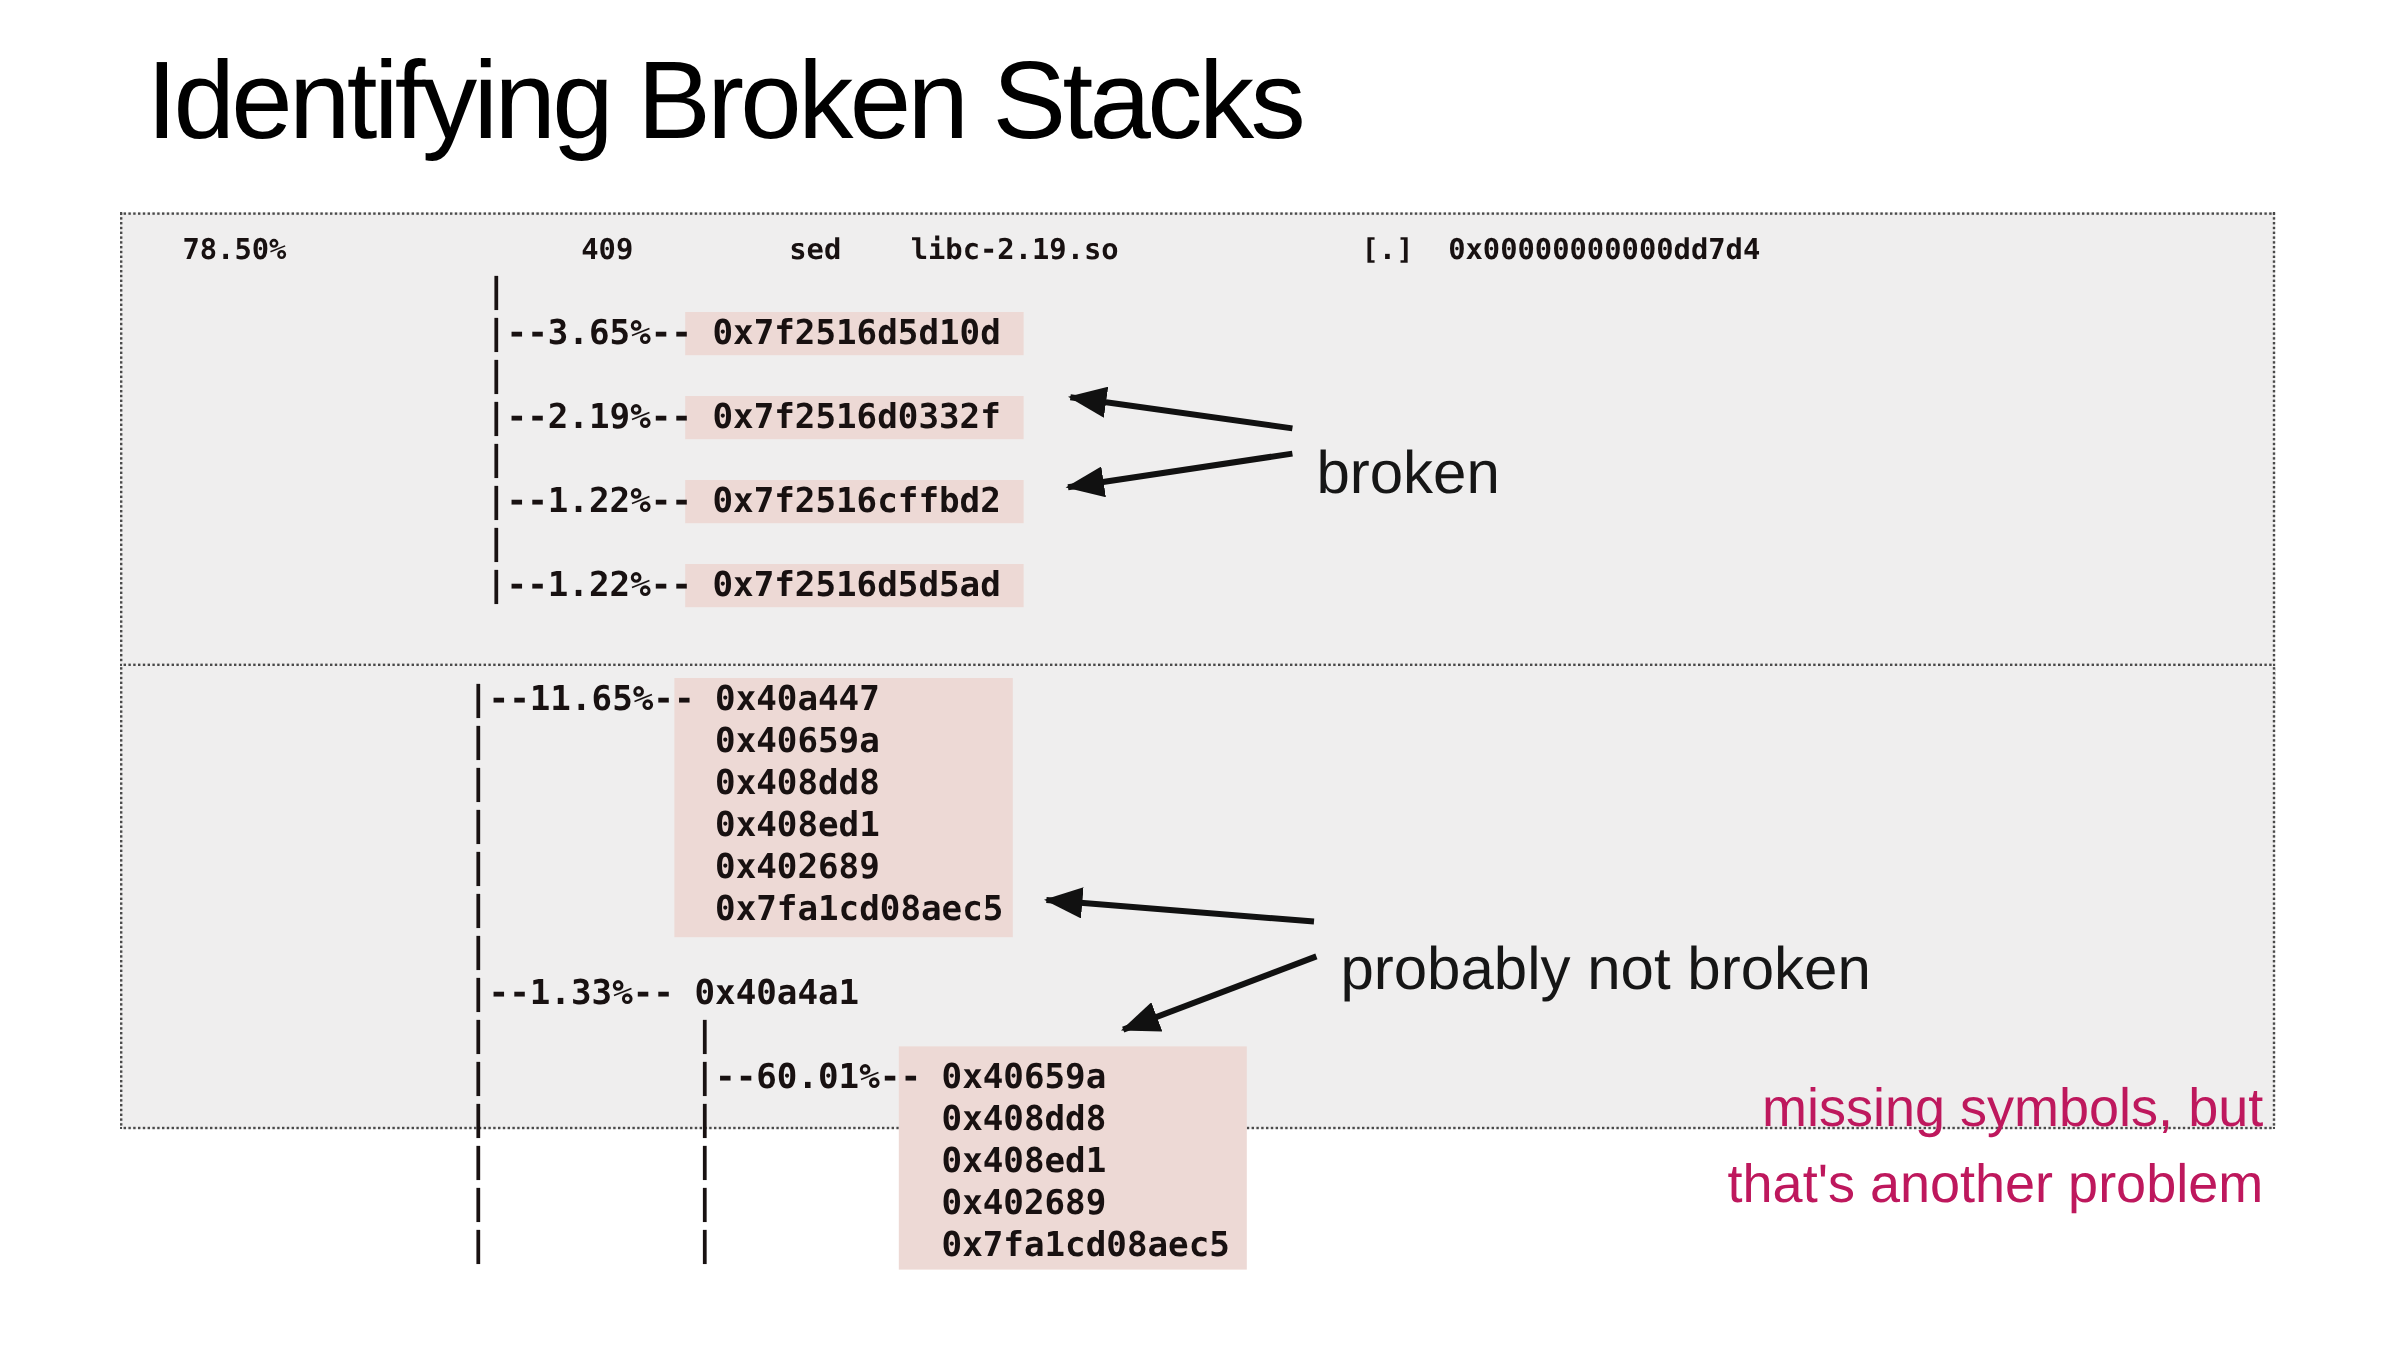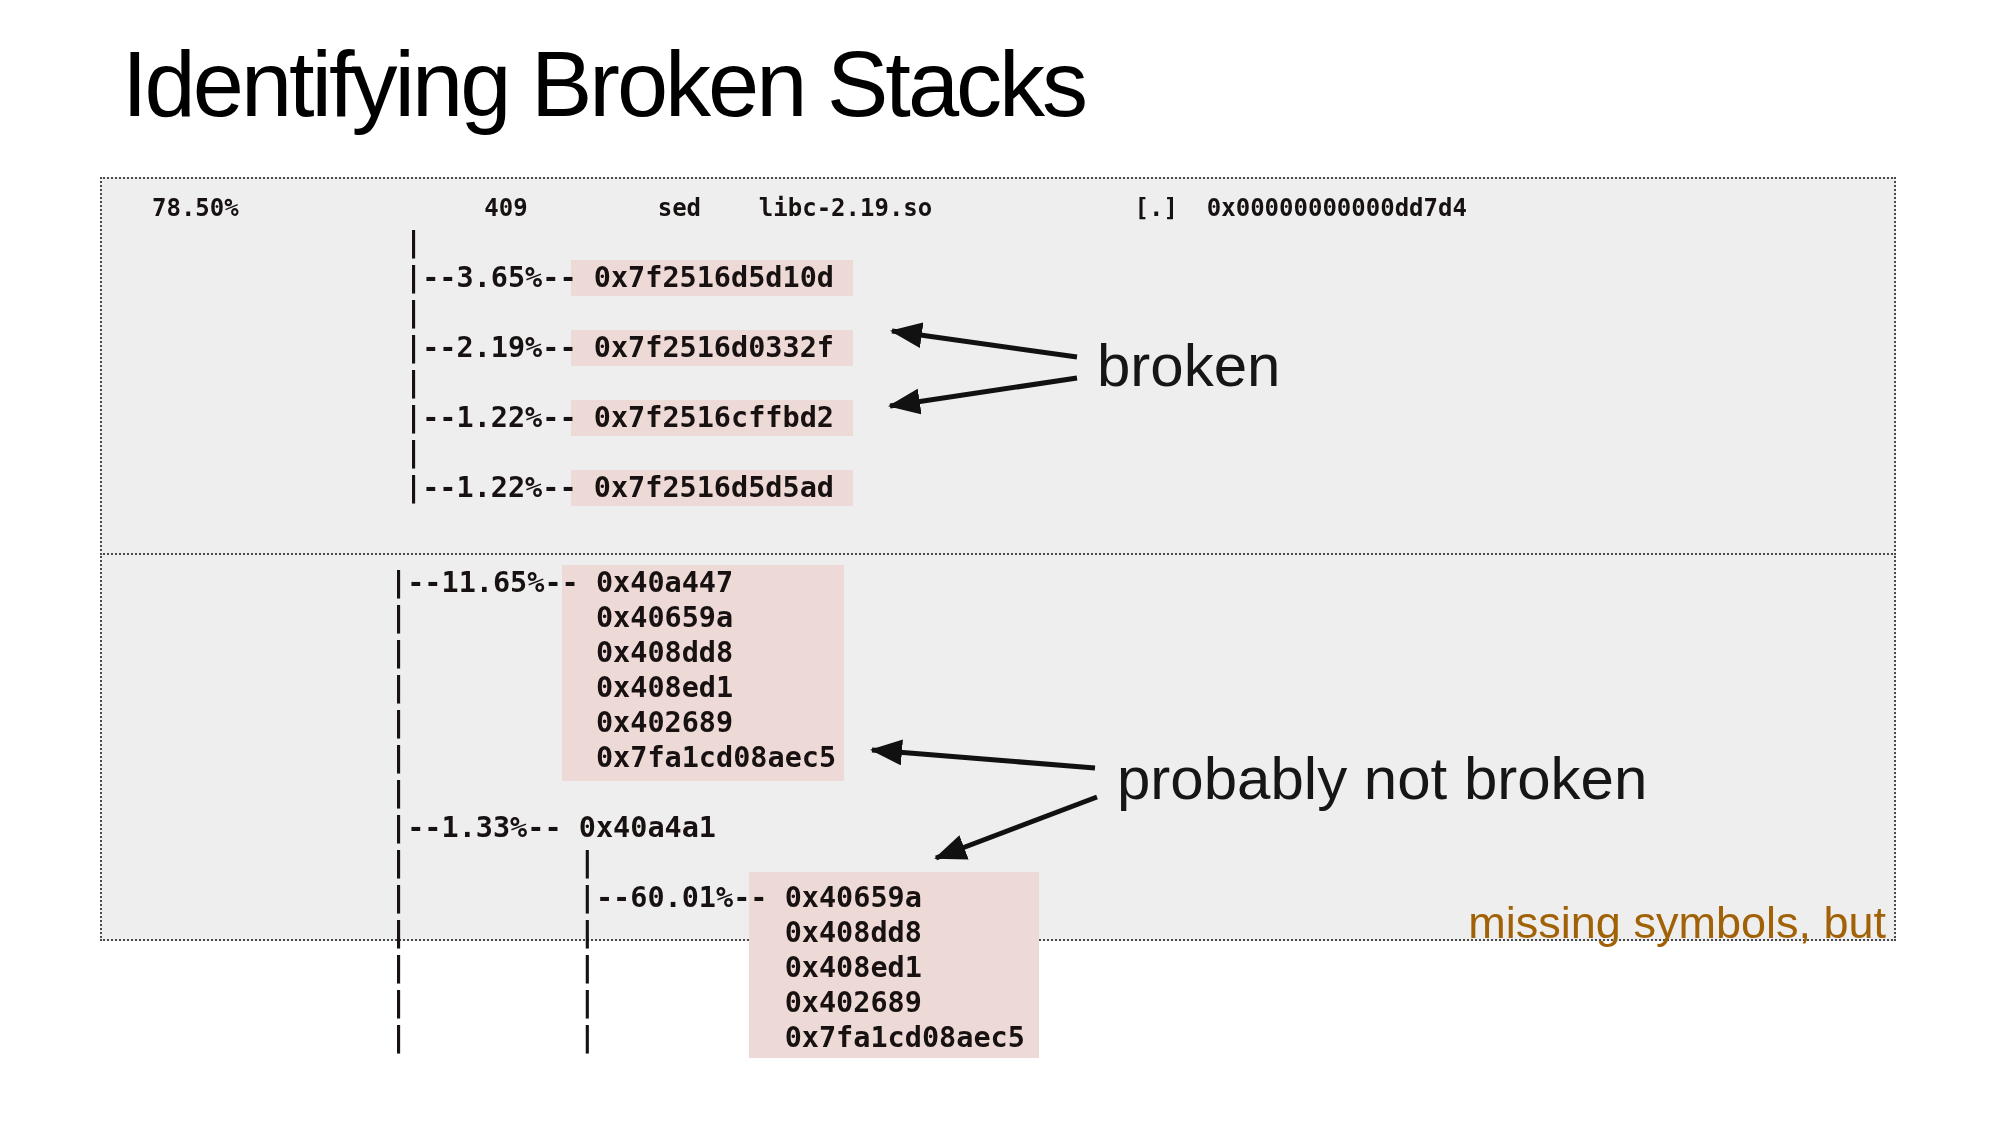--- a/index.html
+++ b/index.html
@@ -57,35 +57,36 @@
   .hl-a1 { top: 81px; }
   .hl-a2 { top: 151px; }
   .hl-a3 { top: 221px; }
   .hl-a4 { top: 291px; }
   
   .hl-b1 { left: 460px; top: 10px;  width: 282px; height: 216px; }
   .hl-b2 { left: 647px; top: 317px; width: 290px; height: 186px; }
 
   .label {
     position: absolute;
-    font-size: 60px;
+    font-size: 50px;
     line-height: 52px;
     color: #161616;
     white-space: nowrap;
     z-index: 3;
+    margin-top: 28px;
   }
   .label-broken { left: 995px; top: 161px; }
   .label-pnb    { left: 1015px; top: 198px; }
   .note {
     position: absolute;
     right: 8px; top: 336px;
     font-size: 45px;
     line-height: 64px;
     text-align: right;
-    color: #a16207;
+    color: #be185d;
     z-index: 3;
   }
   .arrows {
     position: absolute;
     left: 0; top: 0;
     width: 1998px; height: 1125px;
     z-index: 4;
     pointer-events: none;
     color: var(--arrow, #111111);
   }
@@ -126,20 +127,21 @@
 |--1.33%-- 0x40a4a1
 |          |
 |          |--60.01%-- 0x40659a
 |          |           0x408dd8
 |          |           0x408ed1
 |          |           0x402689
 |          |           0x7fa1cd08aec5</pre>
   <div class="label label-pnb">probably not broken</div>
   <div class="note">
     <div>missing symbols, but</div>
+    <div>that's another problem</div>
   </div>
 </div>
 
 <svg class="arrows" viewBox="0 0 1998 1125" xmlns="http://www.w3.org/2000/svg">
   <defs>
     <marker id="ah" markerUnits="userSpaceOnUse" markerWidth="34" markerHeight="26" refX="30" refY="13" orient="auto">
       <path d="M0,0 L32,13 L0,26 Z" fill="currentColor"></path>
     </marker>
   </defs>
   <line x1="1077" y1="357" x2="892" y2="331" marker-end="url(#ah)"></line>

